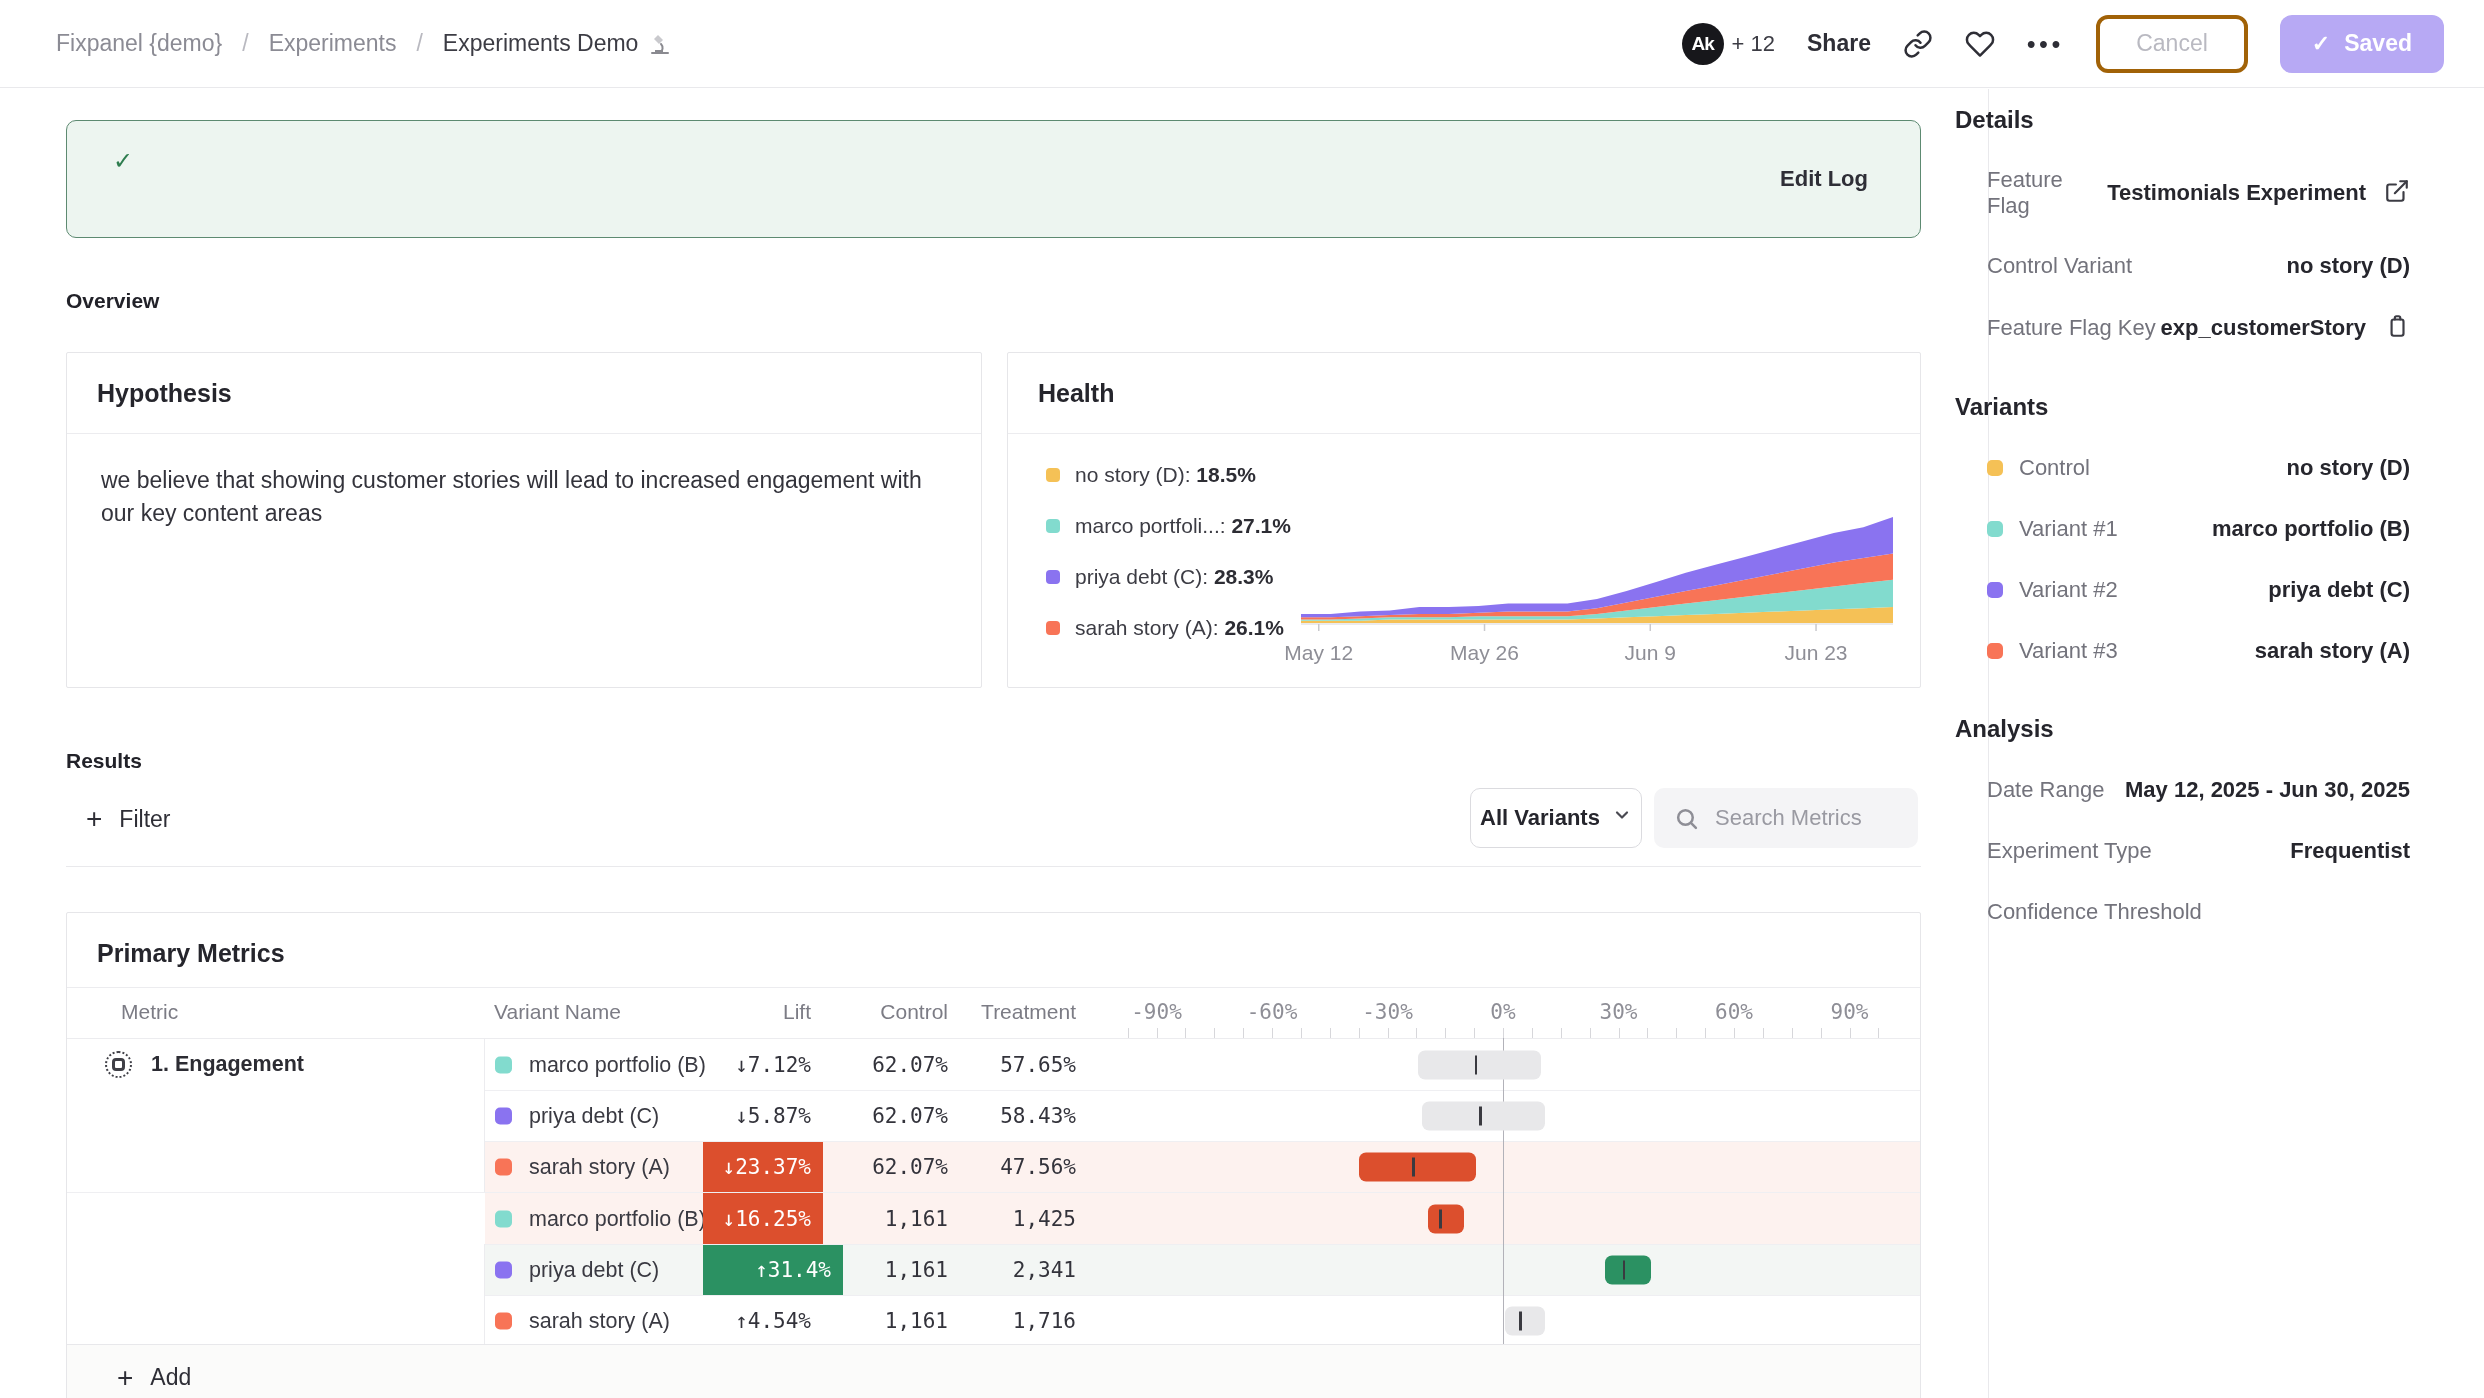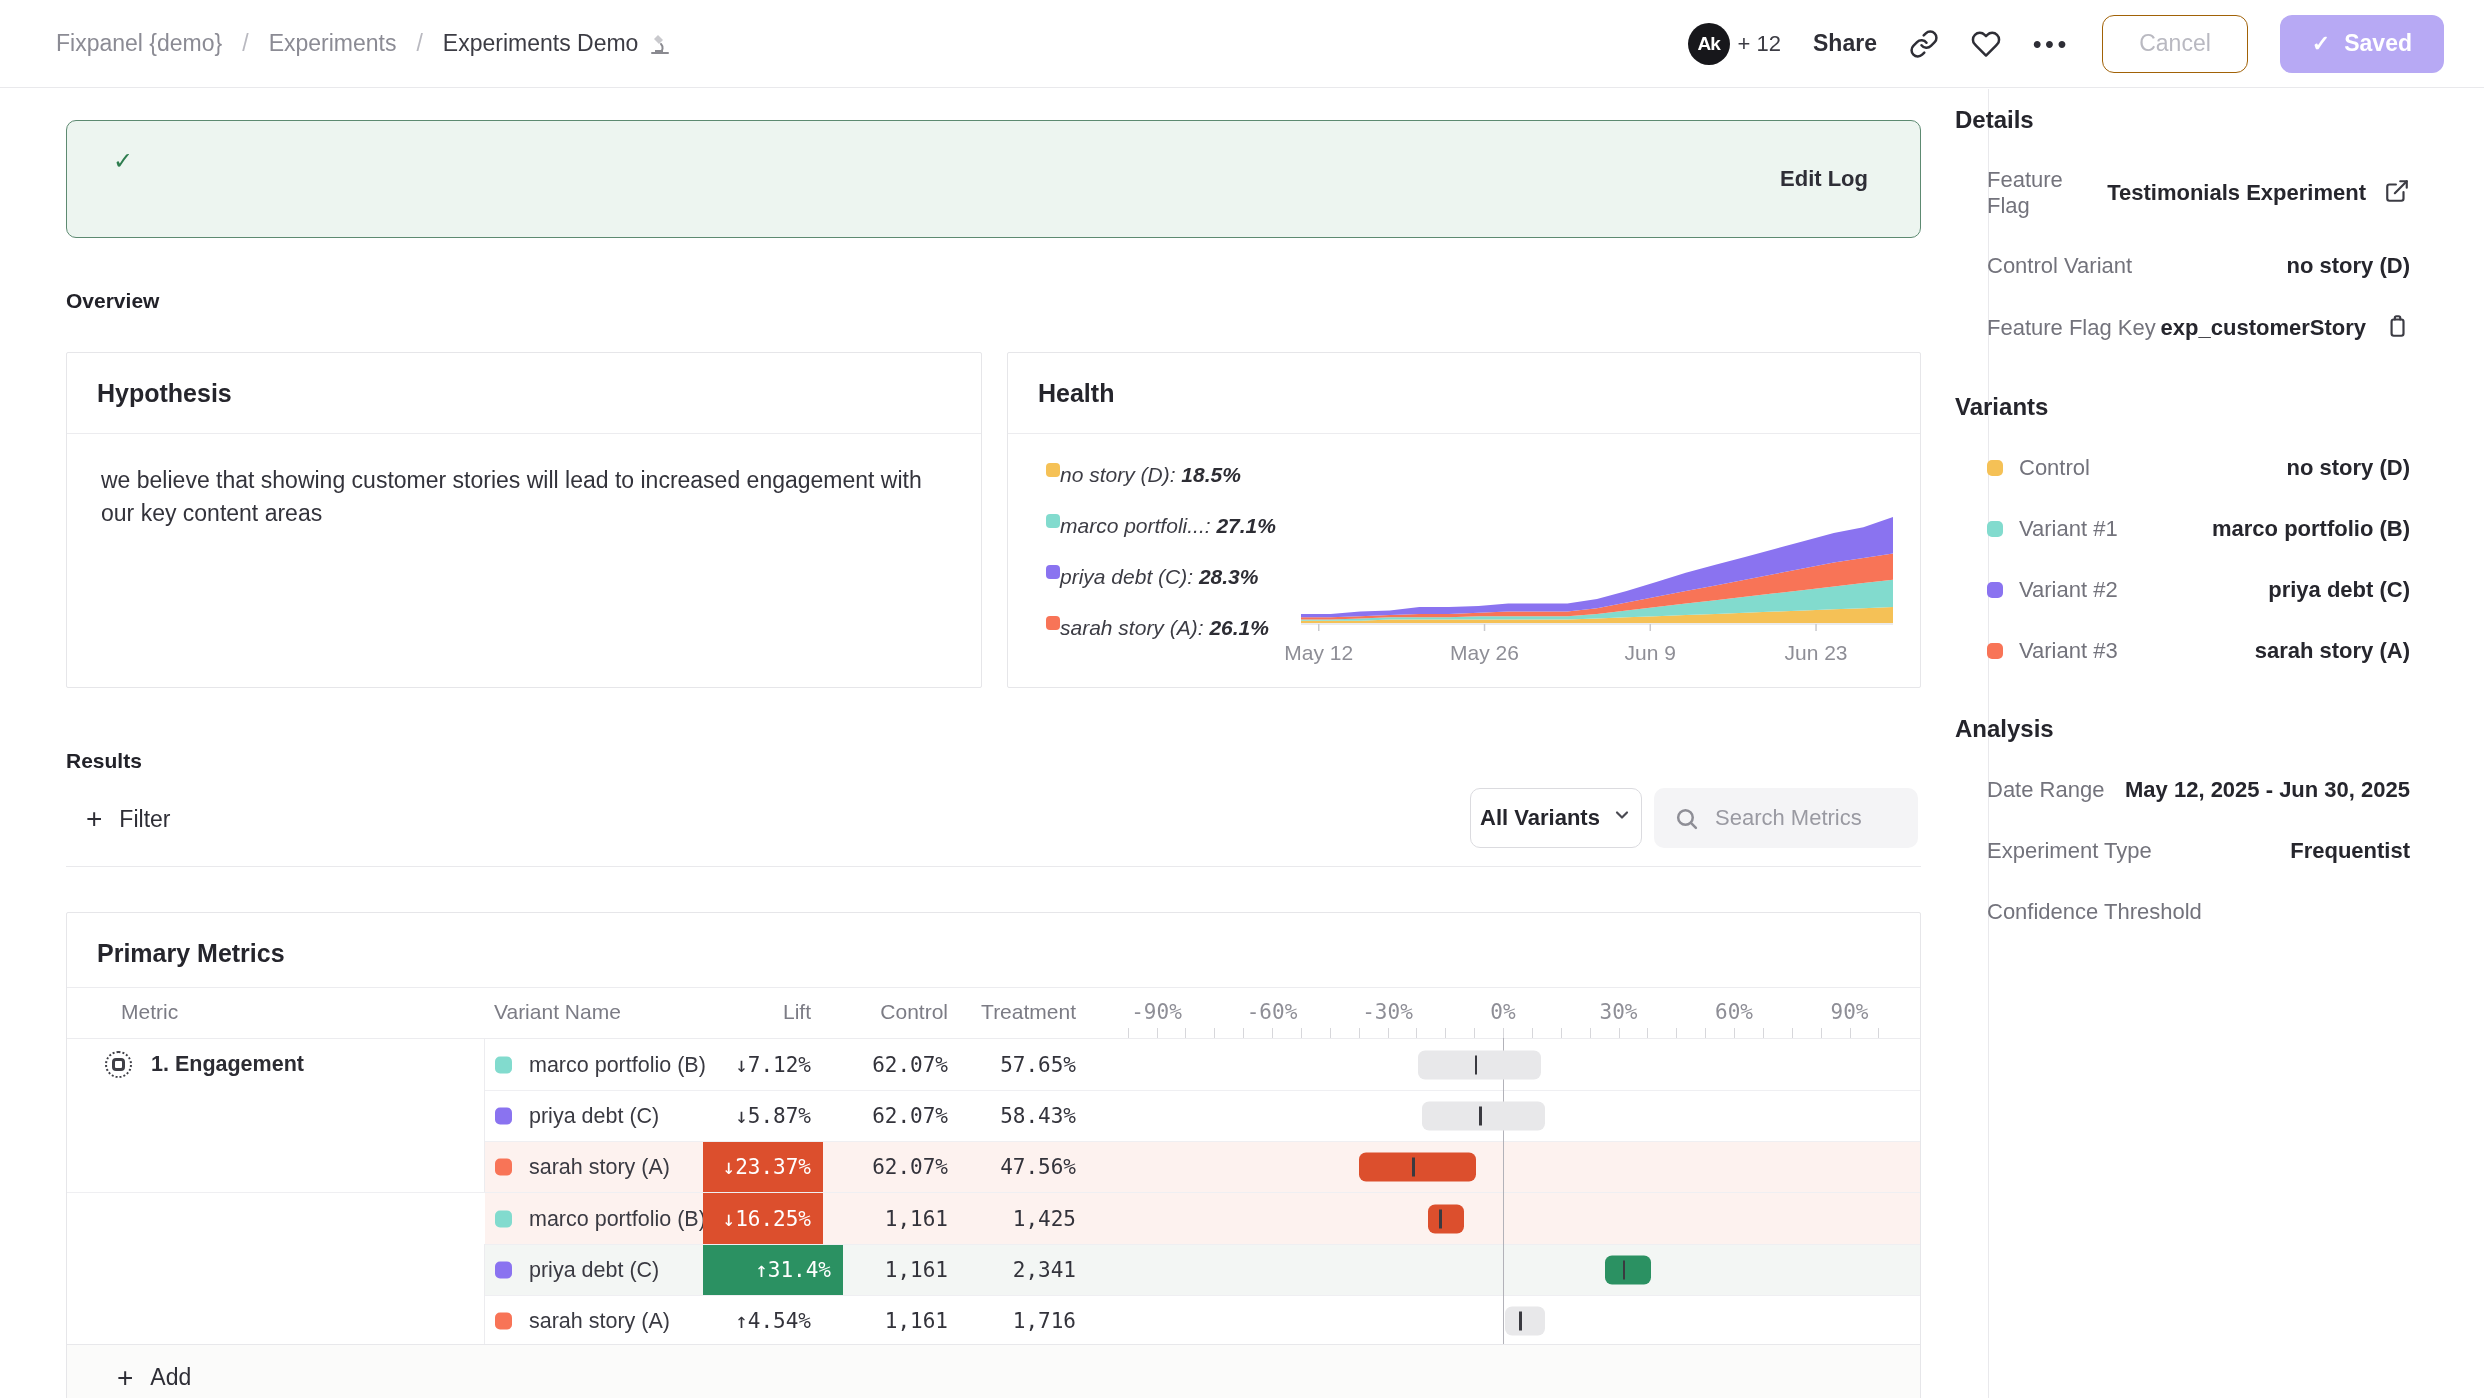--- a/index.html
+++ b/index.html
@@ -16,21 +16,21 @@
   .top-actions{display:flex;align-items:center;gap:32px;}
   .avatar-group{display:flex;align-items:center;gap:8px;}
   .avatar{width:42px;height:42px;border-radius:50%;background:#17171b;color:#fff;font-size:19px;font-weight:700;
           display:flex;align-items:center;justify-content:center;letter-spacing:-1px;}
   .plus-count{font-size:22px;color:#3c3c44;}
   .share-label{font-size:23px;font-weight:600;color:#2e2e36;}
   .tb-icon{width:30px;height:30px;display:flex;align-items:center;justify-content:center;color:#2e2e36;}
   .tb-icon svg{width:30px;height:30px;stroke:#2e2e36;fill:none;stroke-width:2;stroke-linecap:round;stroke-linejoin:round;}
   .dots{font-size:24px;letter-spacing:4px;color:#2e2e36;font-weight:700;}
   .btn{border-radius:12px;font-size:23px;height:58px;display:flex;align-items:center;justify-content:center;box-sizing:border-box;cursor:pointer;}
-  .btn-cancel{background:#fff;border:1px solid #a16207;color:#b9b9c1;padding:0 36px;}
+  .btn-cancel{background:#fff;border:4px solid #a16207;color:#b9b9c1;padding:0 36px;}
   .btn-saved{background:#b7a9f4;border:none;color:#fff;font-weight:600;padding:0 32px;gap:14px;}
   .saved-check{font-size:22px;}
 
   
   .sidebar-divider{position:absolute;left:1988px;top:89px;width:1px;height:1309px;background:#e9e9ec;}
 
   
   .banner{position:absolute;left:66px;top:120px;width:1855px;height:118px;box-sizing:border-box;
           background:#edf5f0;border:1px solid #5d8a71;border-radius:10px;}
   .banner-inner{display:flex;gap:22px;padding:25px 0 0 46px;}
@@ -42,21 +42,21 @@
   .section-heading{position:absolute;font-size:21px;font-weight:700;color:#222229;}
 
   
   .card{position:absolute;background:#fff;border:1px solid #e6e6e9;border-radius:2px;box-sizing:border-box;}
   .card-header{height:80px;border-bottom:1px solid #ececef;display:flex;align-items:center;padding-left:30px;
                font-size:25px;font-weight:700;color:#25252c;}
   .hypothesis-body{padding:30px 34px;font-size:23px;line-height:1.45;color:#33333b;}
 
   
   .legend{position:absolute;left:38px;top:110px;display:flex;flex-direction:column;gap:27px;}
-  .legend-item{display:flex;align-items:flex-start;font-style:italic;}
+  .legend-item{display:flex;align-items:center;gap:15px;}
   .legend-chip{width:14px;height:14px;border-radius:4px;flex:none;}
   .legend-text{font-size:21px;color:#3c3c44;}
   .legend-text b{font-weight:700;color:#2d2d34;}
   .chartbox{position:absolute;left:293px;top:158px;width:592px;height:122px;}
   .chart-labels{position:absolute;left:293px;top:288px;width:592px;height:26px;font-size:21px;color:#8e8e96;}
   .chart-label{position:absolute;transform:translateX(-50%);white-space:nowrap;}
 
   
   .filter-btn{position:absolute;left:86px;top:790px;height:58px;display:flex;align-items:center;gap:17px;
               font-size:23px;font-weight:500;color:#2e2e36;cursor:pointer;}

